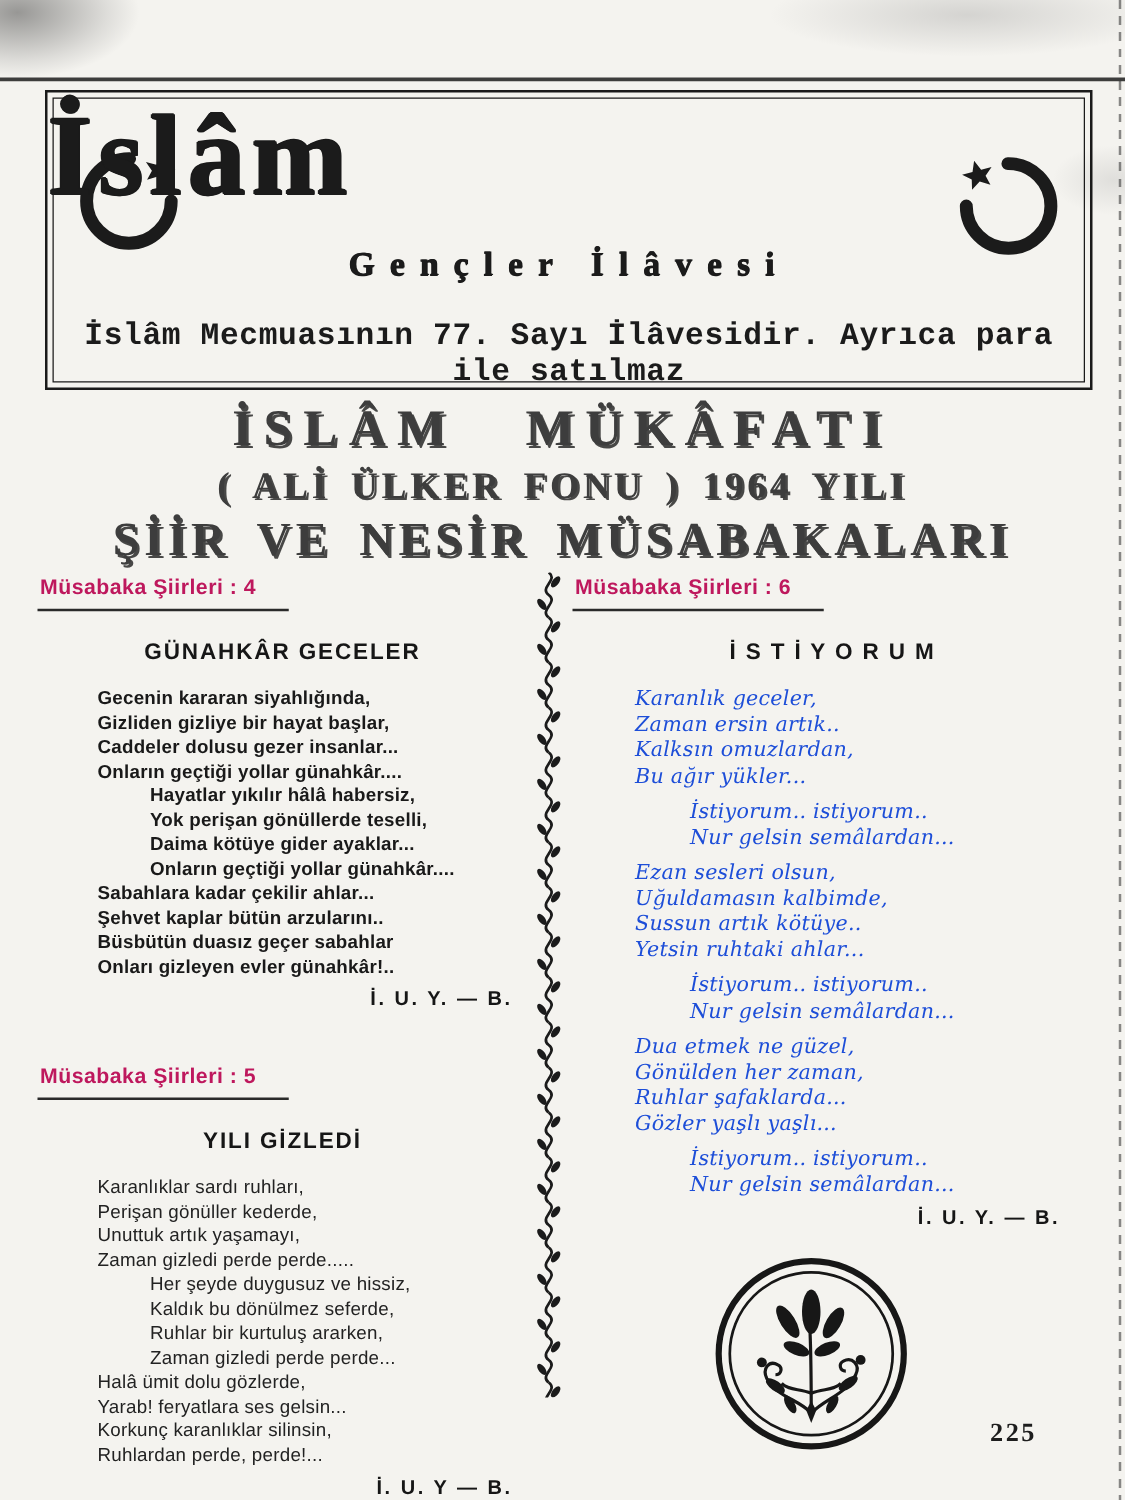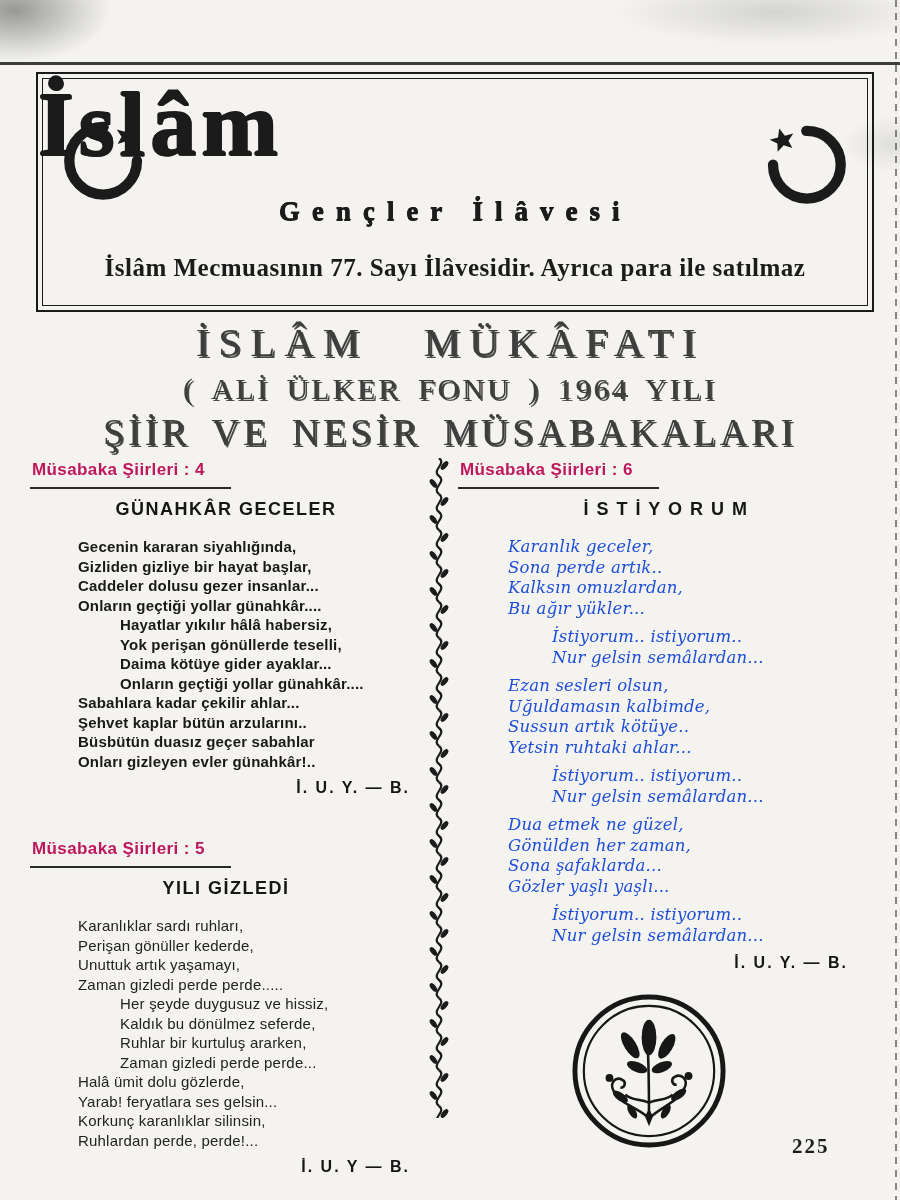--- a/index.html
+++ b/index.html
@@ -19,39 +19,39 @@
   
   .masthead{position:absolute;left:36px;top:72px;width:834px;height:236px;border:2px solid #1a1a1a;background:transparent;}
   .masthead-inner{position:absolute;inset:4px;border:1px solid #1a1a1a;}
   .m-title{position:absolute;left:0;right:0;top:4px;text-align:left;
     font-family:"Liberation Serif",serif;font-weight:700;font-size:92px;line-height:1;letter-spacing:5px;
     text-shadow:1px 0 0 currentColor,-1px 0 0 currentColor,0 1px 0 currentColor,0 -1px 0 currentColor,1px 1px 0 currentColor;}
   .m-subtitle{position:absolute;left:0;right:0;top:122px;text-align:center;
     font-family:"Liberation Serif",serif;font-weight:700;font-size:27px;letter-spacing:12px;
     text-shadow:.7px 0 0 currentColor,0 .7px 0 currentColor;}
   .m-note{position:absolute;left:0;right:0;top:180px;text-align:center;
-    font-family:Liberation Serif, serif;font-weight:700;font-size:25px;letter-spacing:.5px;}
+    font-family:Liberation Mono, monospace;font-weight:700;font-size:25px;letter-spacing:.5px;}
   .ornament{position:absolute;top:36px;}
   .ornament.left{left:20px;}
   .ornament.right{right:20px;top:40px;}
   
   .headline{position:absolute;left:0;top:320px;width:900px;text-align:center;
-    font-family:"Liberation Serif",serif;font-weight:400;color:#3d3d3d;
+    font-family:"Liberation Serif",serif;font-weight:700;color:#3d3d3d;
     text-shadow:2px 2px 0 rgba(15,15,15,.75);}
   .hl1{font-size:41px;letter-spacing:9px;word-spacing:36px;line-height:1.1;}
   .hl2{font-size:30px;letter-spacing:3px;word-spacing:6px;margin-top:7px;line-height:1.1;}
   .hl3{font-size:38px;letter-spacing:4px;word-spacing:8px;margin-top:7px;line-height:1.1;}
   
   .col-left{position:absolute;left:30px;top:460px;width:392px;}
   .col-right{position:absolute;left:458px;top:460px;width:416px;}
   .vine{position:absolute;left:428px;top:458px;}
   .contest-label{display:inline-block;font-weight:700;font-size:17px;letter-spacing:.4px;color:#be185d;
     border-bottom:2px solid #2a2a2a;padding:0 26px 7px 2px;}
   .contest-label.second{margin-top:42px;}
-  .ptitle{text-align:center;font-weight:700;font-size:18px;letter-spacing:1.5px;color:#161616;margin:10px 0 17px 0;}
+  .ptitle{text-align:center;font-weight:700;font-size:18px;letter-spacing:1.5px;color:#161616;margin:22px 0 17px 0;}
   .plines{margin-left:48px;}
   .pline{font-weight:700;font-size:15px;line-height:19.5px;letter-spacing:.2px;color:#191919;white-space:nowrap;}
   .pline.ind{margin-left:42px;}
   .pline.gap{margin-top:9px;}
   .poem2 .pline{font-weight:400;color:#222;}
   .poemR .plines{margin-left:50px;}
   .poemR .pline{font-family:"DejaVu Serif",serif;font-style:italic;font-weight:400;font-size:16.5px;line-height:20.5px;color:#1d4ed8;}
   .poemR .pline.ind{margin-left:44px;}
   .poemR .pline.gap{margin-top:8px;}
   .psig{text-align:right;font-weight:700;font-size:16px;letter-spacing:2px;color:#161616;margin:8px 12px 0 0;}
@@ -168,34 +168,34 @@
 </div>
 
 <div class="col-right">
   <div>
     <span class="contest-label">Müsabaka Şiirleri : 6</span>
   </div>
   <div class="poem poemR">
     <div class="ptitle">İ S T İ Y O R U M</div>
     <div class="plines">
         <div class="pline">Karanlık geceler,</div>
-        <div class="pline">Sona perde artık..</div>
+        <div class="pline">Zaman ersin artık..</div>
         <div class="pline">Kalksın omuzlardan,</div>
         <div class="pline">Bu ağır yükler...</div>
         <div class="pline ind gap">İstiyorum.. istiyorum..</div>
         <div class="pline ind">Nur gelsin semâlardan...</div>
         <div class="pline gap">Ezan sesleri olsun,</div>
         <div class="pline">Uğuldamasın kalbimde,</div>
         <div class="pline">Sussun artık kötüye..</div>
         <div class="pline">Yetsin ruhtaki ahlar...</div>
         <div class="pline ind gap">İstiyorum.. istiyorum..</div>
         <div class="pline ind">Nur gelsin semâlardan...</div>
         <div class="pline gap">Dua etmek ne güzel,</div>
         <div class="pline">Gönülden her zaman,</div>
-        <div class="pline">Sona şafaklarda...</div>
+        <div class="pline">Ruhlar şafaklarda...</div>
         <div class="pline">Gözler yaşlı yaşlı...</div>
         <div class="pline ind gap">İstiyorum.. istiyorum..</div>
         <div class="pline ind">Nur gelsin semâlardan...</div>
       </div>
     <div class="psig">İ. U. Y. — B.</div>
   </div>
 
   <svg class="rosette" width="158" height="158" viewBox="0 0 160 160">
     <circle cx="80" cy="80" r="75" fill="none" stroke="#171717" stroke-width="5"></circle>
     <circle cx="80" cy="80" r="66" fill="none" stroke="#171717" stroke-width="2.2"></circle>

